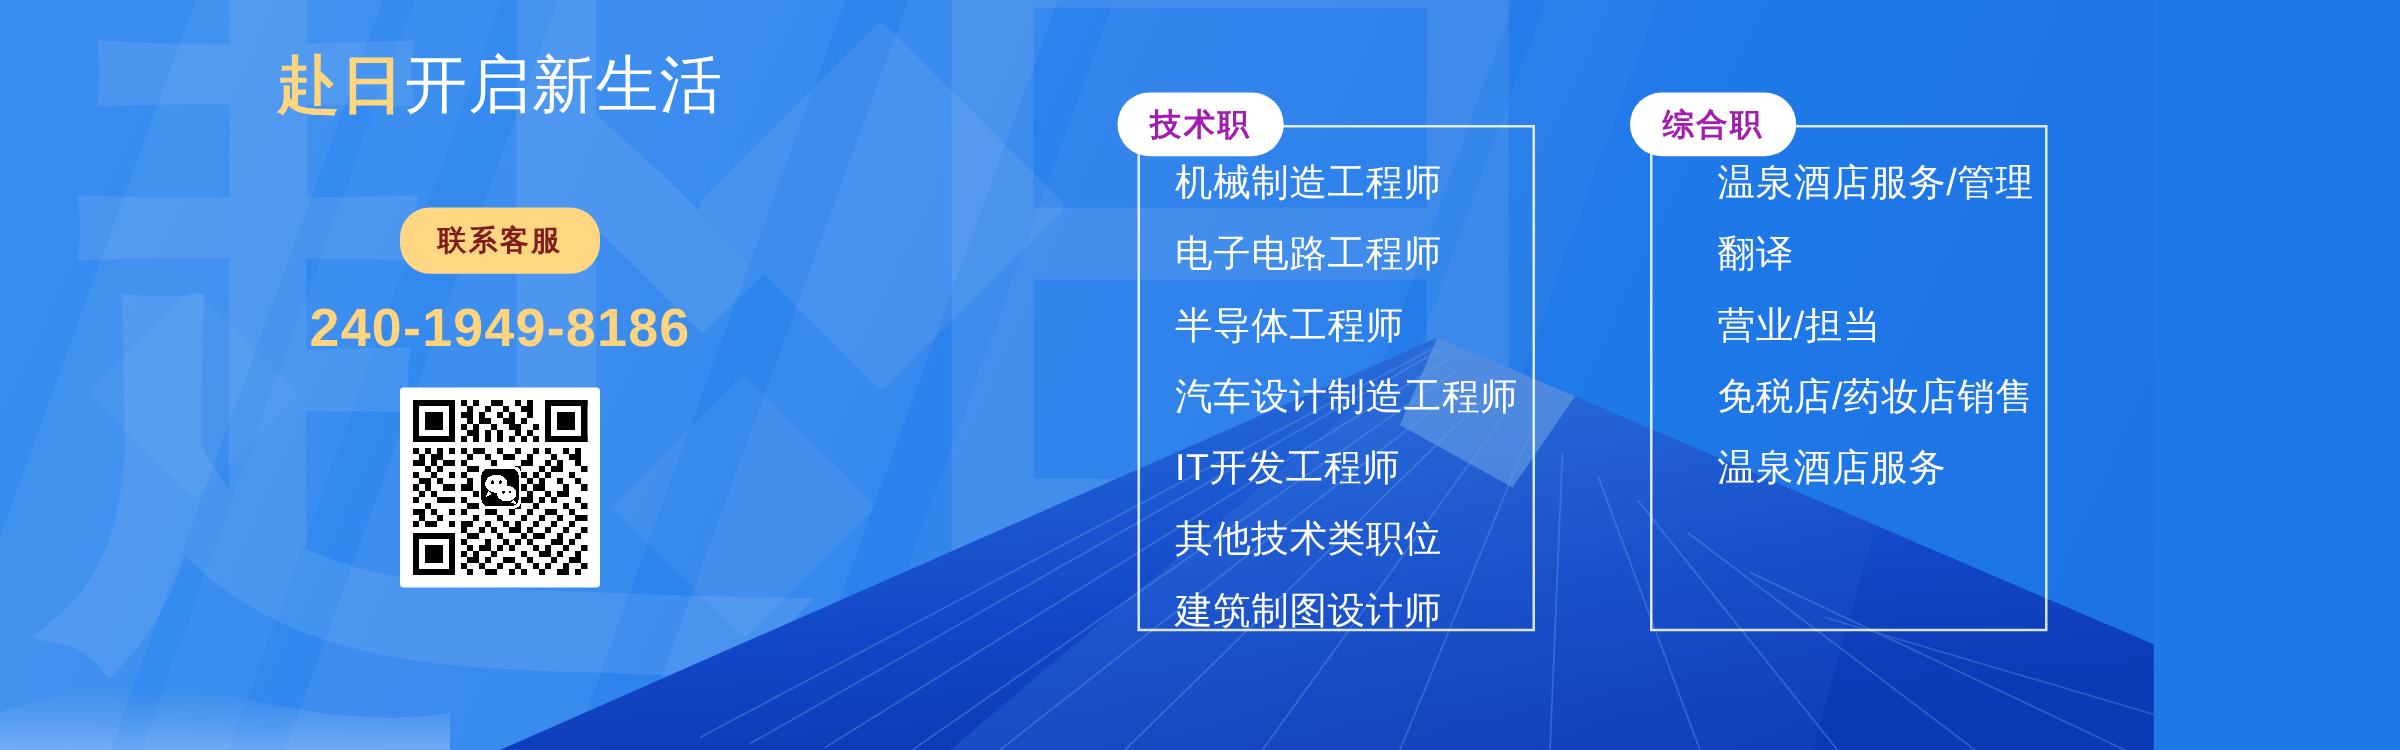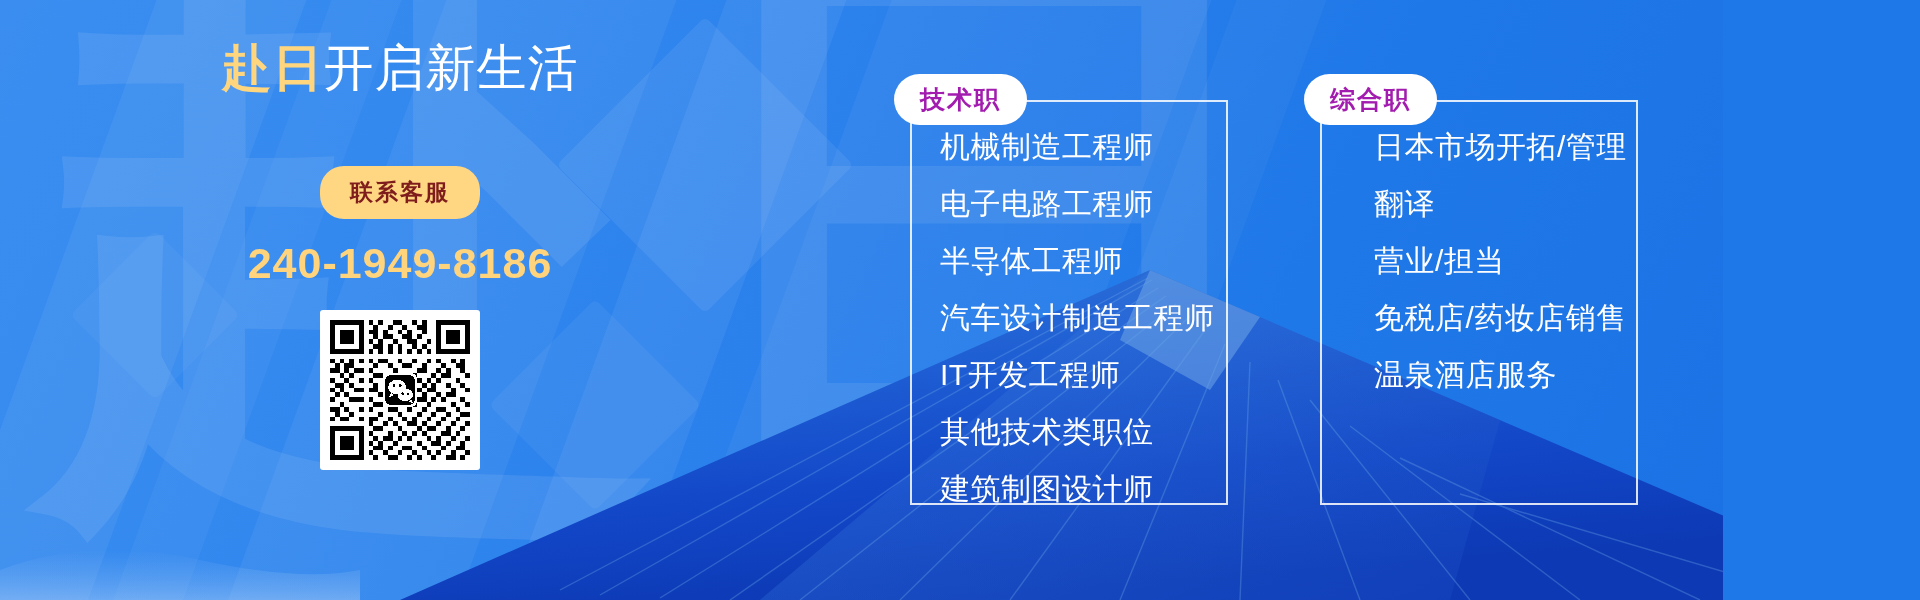--- a/index.html
+++ b/index.html
@@ -469,21 +469,21 @@
       <li>汽车设计制造工程师</li>
       <li>IT开发工程师</li>
       <li>其他技术类职位</li>
       <li>建筑制图设计师</li>
     </ul>
   </div>
 
   <div class="panel gen">
     <div class="badge">综合职</div>
     <ul class="job-list">
-      <li>日本市场开拓/管理</li>
+      <li>温泉酒店服务/管理</li>
       <li>翻译</li>
       <li>营业/担当</li>
       <li>免税店/药妆店销售</li>
       <li>温泉酒店服务</li>
     </ul>
   </div>
 
 </div>
 
 </body></html>

